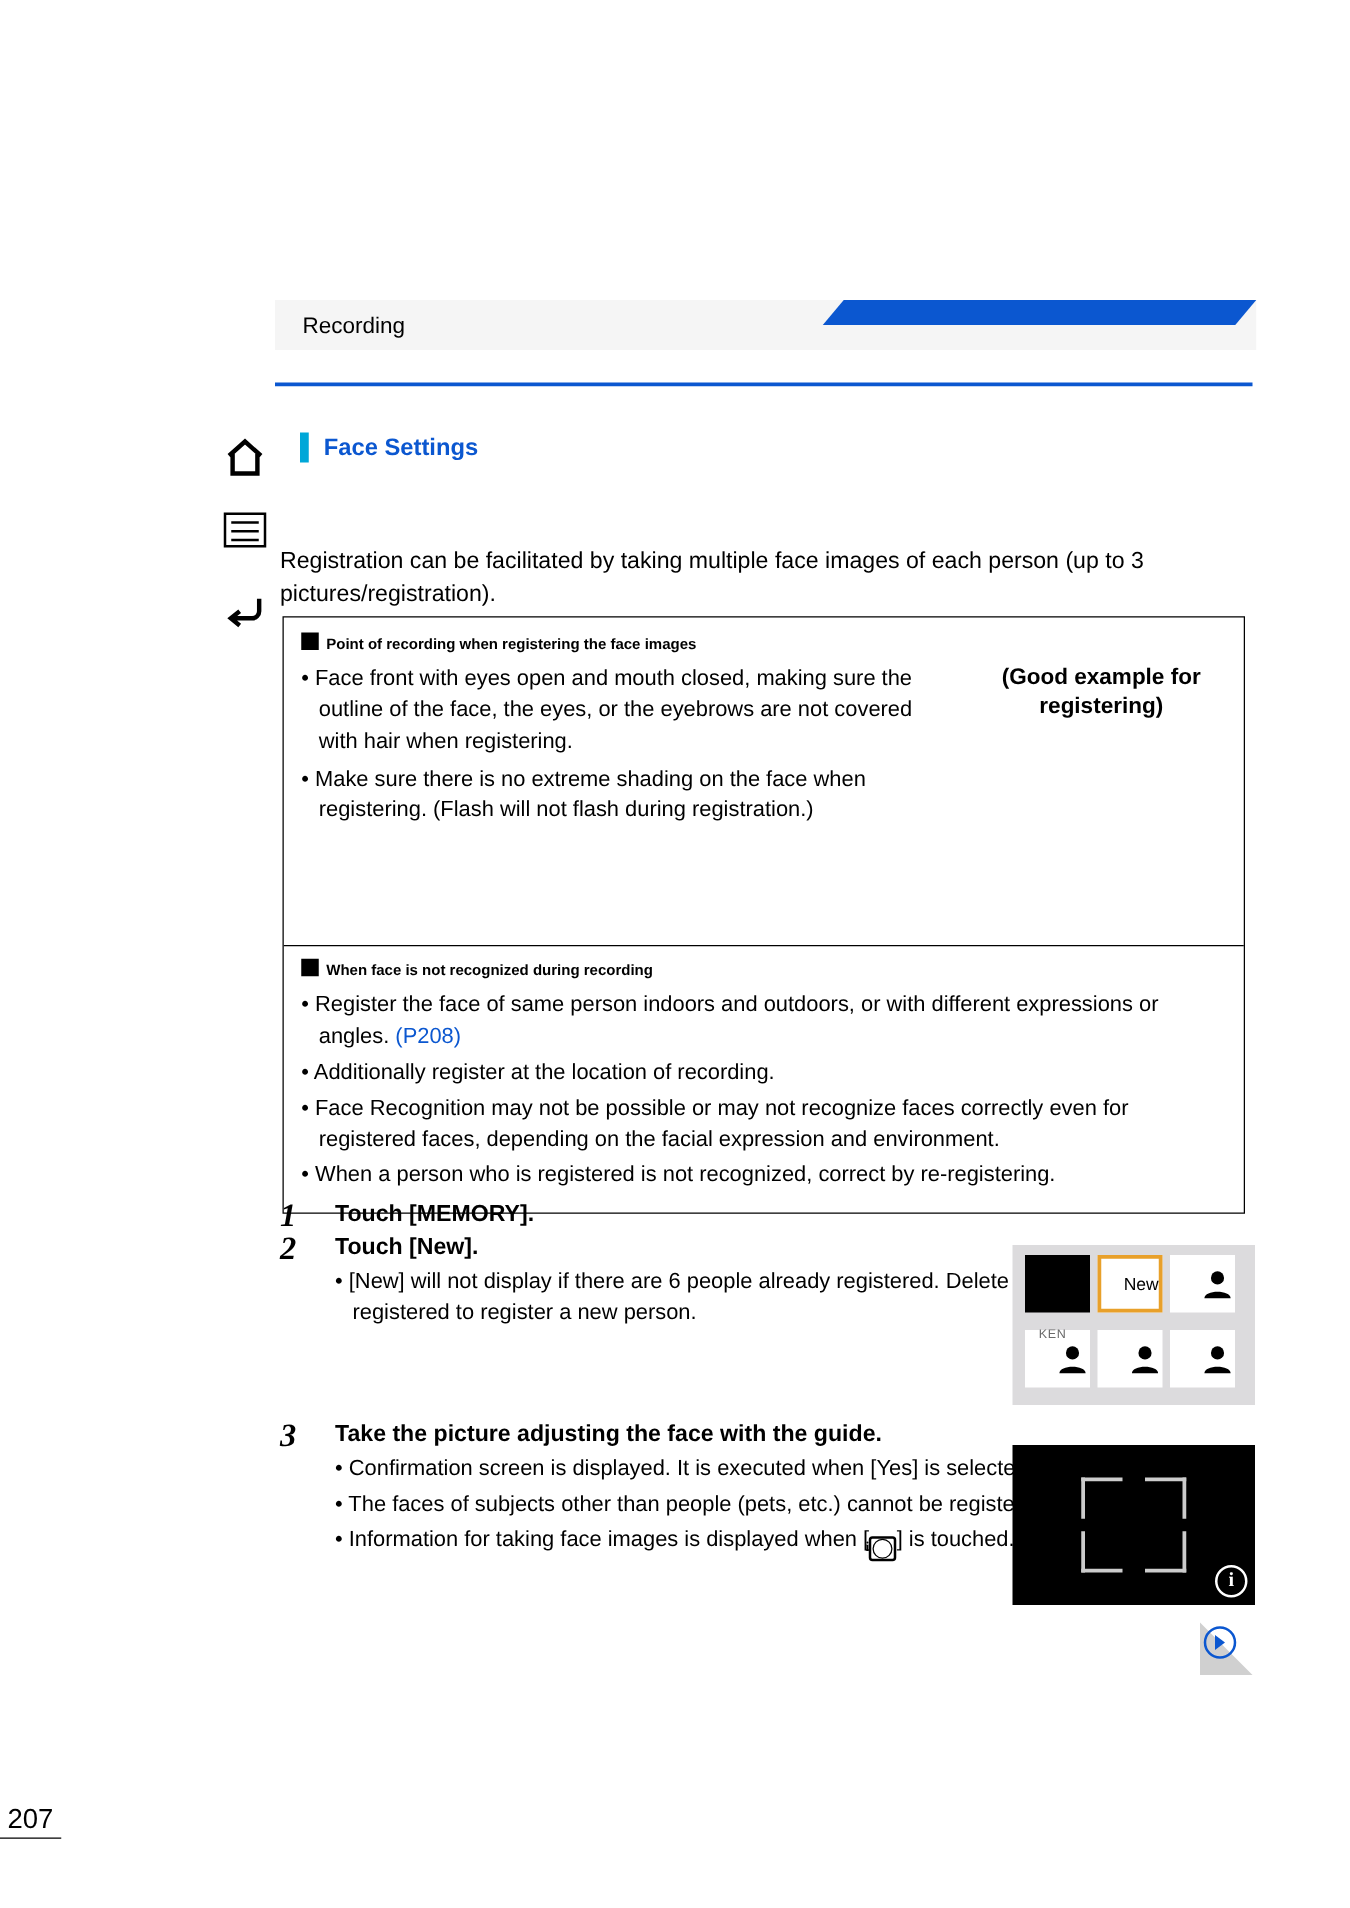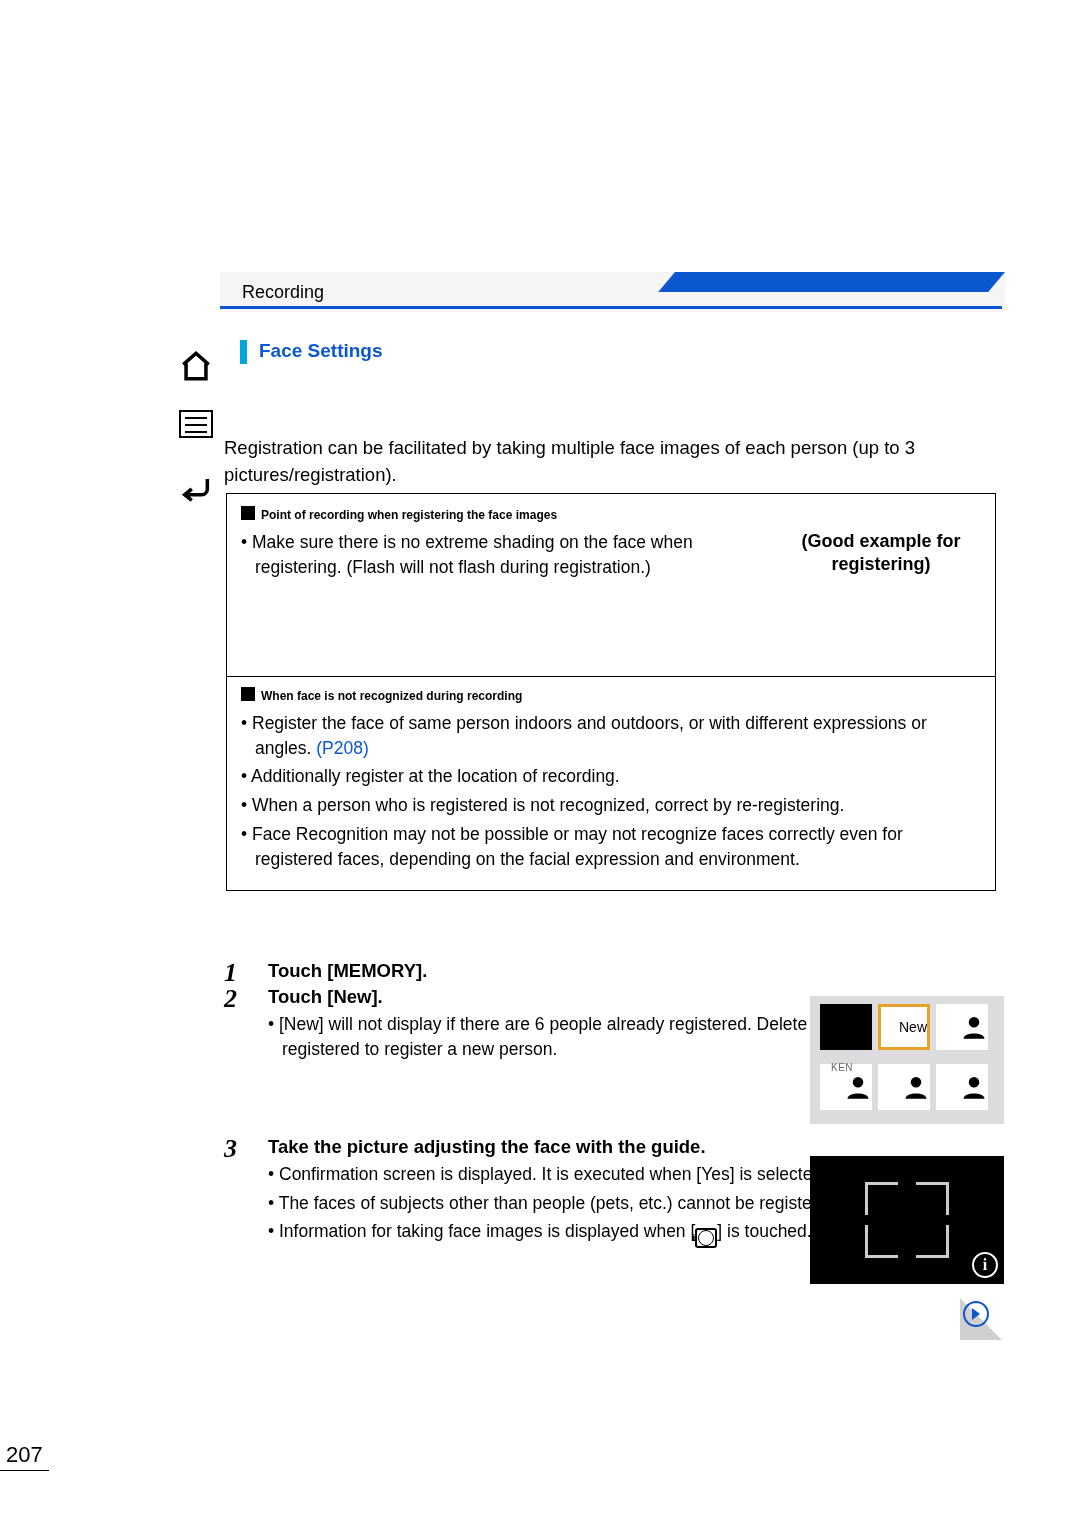--- a/index.html
+++ b/index.html
@@ -13,21 +13,21 @@
   .page {
     width: 1080px;
     min-height: 1526px;
     position: relative;
     box-sizing: border-box;
   }
   
   .header-strip {
     position: absolute;
     left: 220px;
-    top: 272px;
+    top: 240px;
     width: 785px;
     height: 40px;
   }
   .header-bg {
     position: absolute;
     left: 0; top: 0; width: 100%; height: 100%;
     background: #f5f5f5;
   }
   .header-blue {
     position: absolute;
@@ -87,21 +87,21 @@
     position: absolute;
     left: 4px; right: 4px; top: 19px; height: 2px; background:#000;
   }
   
   .section-title {
     position: absolute;
     left: 240px;
     top: 340px;
     height: 30px;
     display: flex;
-    align-items: flex-start;
+    align-items: flex-end;
   }
   .cyan-bar {
     width: 7px;
     height: 24px;
     background: #00a7d8;
     margin-right: 12px;
   }
   .section-title-text {
     color: #0b57d0;
     font-weight: bold;
@@ -363,31 +363,32 @@
     <div class="cyan-bar"></div>
     <div class="section-title-text">Face Settings</div>
   </div>
 
   <div class="para para2">Registration can be facilitated by taking multiple face images of each person (up to 3 pictures/registration).</div>
 
   <div class="box">
     <div class="sub-h"><span class="blk-sq"></span><span>Point of recording when registering the face images</span></div>
     <div class="box-row">
       <div class="box-bullets">
+        <div class="bl">Face front with eyes open and mouth closed, making sure the outline of the face, the eyes, or the eyebrows are not covered with hair when registering.</div>
         <div class="bl">Make sure there is no extreme shading on the face when registering. (Flash will not flash during registration.)</div>
       </div>
       <div class="good-example">(Good example for registering)</div>
     </div>
     <div class="divider"></div>
     <div class="sub-h"><span class="blk-sq"></span><span>When face is not recognized during recording</span></div>
     <div class="small-bullets">
       <div class="bl"><span>Register the face of same person indoors and outdoors, or with different expressions or angles. </span><span class="link-p">(P208)</span></div>
       <div class="bl">Additionally register at the location of recording.</div>
+      <div class="bl">Face Recognition may not be possible or may not recognize faces correctly even for registered faces, depending on the facial expression and environment.</div>
       <div class="bl">When a person who is registered is not recognized, correct by re-registering.</div>
-      <div class="bl">Face Recognition may not be possible or may not recognize faces correctly even for registered faces, depending on the facial expression and environment.</div>
     </div>
   </div>
 
   <div class="steps">
     <div class="step">
       <div class="num">1</div>
       <div class="step-body">
         <div class="step-title">Touch [MEMORY].</div>
       </div>
     </div>

